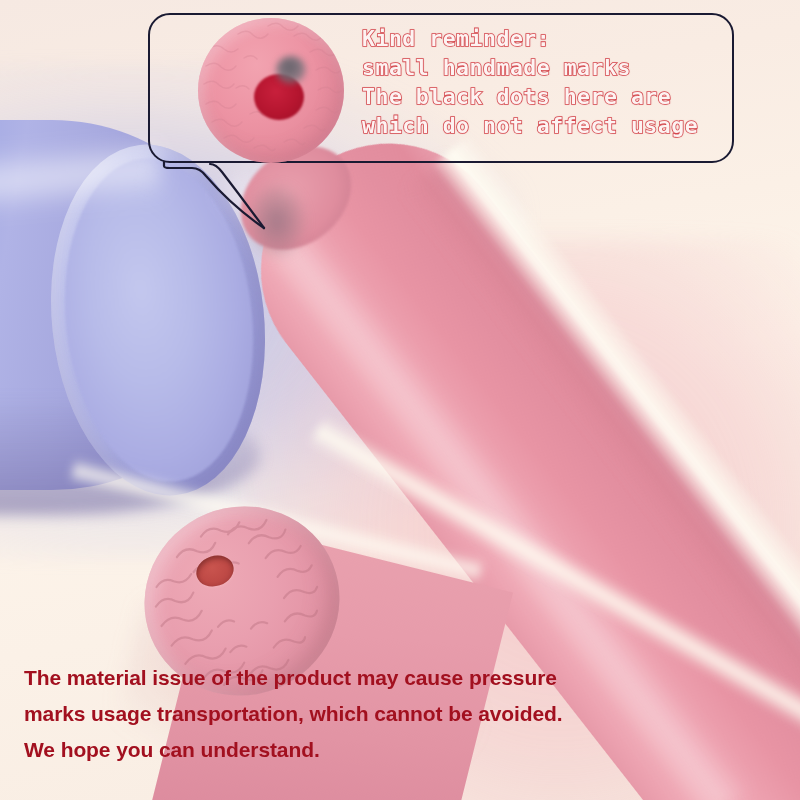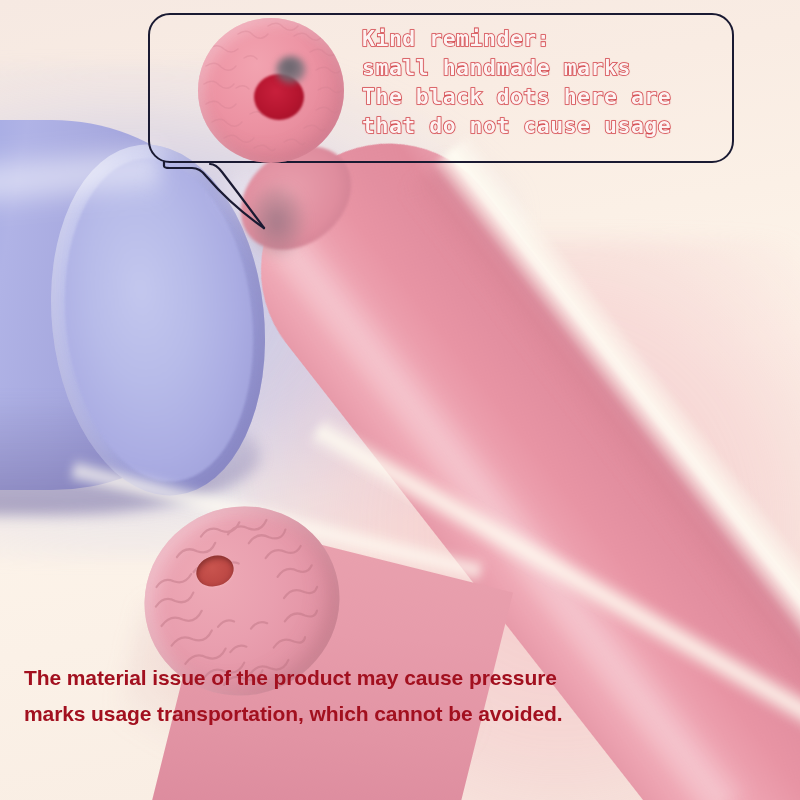--- a/index.html
+++ b/index.html
@@ -517,21 +517,22 @@
       </svg>
     </div>
   </div>
   <div class="inset-hole"></div>
   <div class="inset-dot"></div>
 
   <div class="reminder">
     <div>Kind reminder:</div>
     <div>small handmade marks</div>
     <div>The black dots here are</div>
-    <div>that do not cause usage</div>
+    <div>which do not affect usage</div>
   </div>
 
   <div class="caption">
     <div>The material issue of the product may cause pressure</div>
     <div>marks usage transportation, which cannot be avoided.</div>
+    <div>We hope you can understand.</div>
   </div>
 
 </div>
 
 </body></html>

